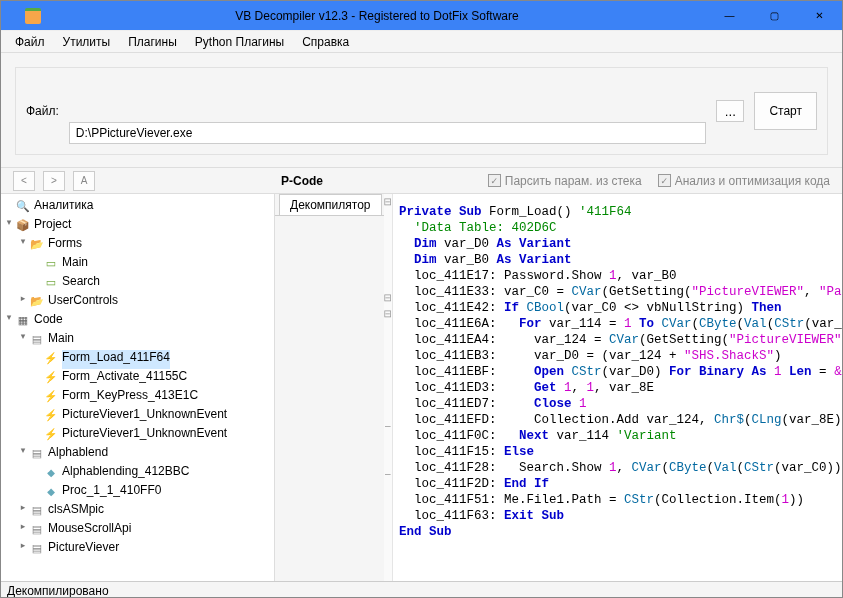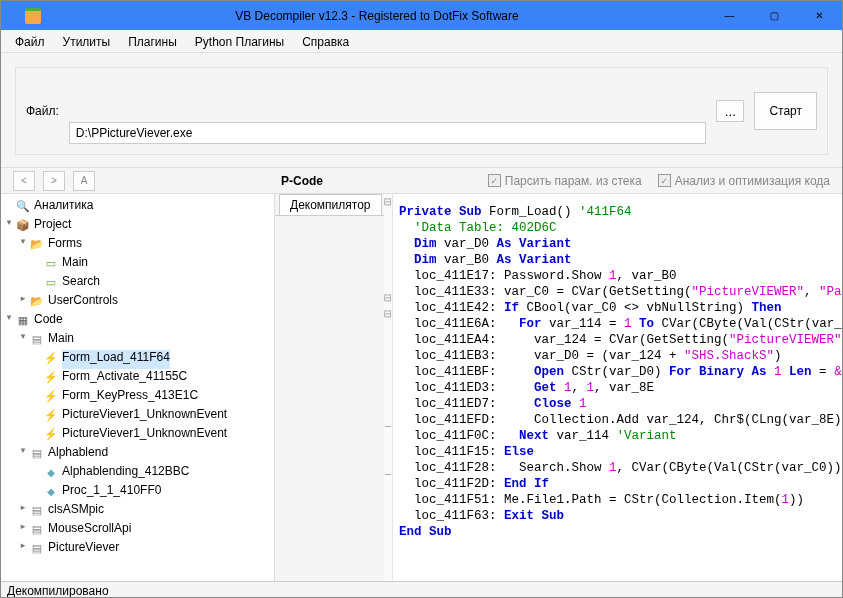--- a/index.html
+++ b/index.html
@@ -57,21 +57,21 @@
   .tabs { height: 22px; display: flex; align-items: flex-end; padding-left: 4px; border-bottom: 1px solid #ccc; background: #f5f5f5; }
   .tab { padding: 3px 10px; border: 1px solid #ccc; border-bottom: none; margin-right: 2px; background: #eee; font-size: 12px; cursor: pointer; }
   .tab.active { background: #fff; }
   .code { flex: 1; overflow: auto; background: #fff; display: flex; }
   .gutter { width: 18px; background: #fafafa; border-right: 1px solid #e5e5e5; font-size: 10px; color: #999; line-height: 16px; text-align: center; }
   .code pre { font-family: Consolas, "Courier New", monospace; font-size: 12.5px; line-height: 16px; padding: 2px 6px; white-space: pre; margin-top: 8px; }
   .kw { color: #0000cc; font-weight: bold; }
   .cm { color: #008800; }
   .st { color: #cc00cc; }
   .nu { color: #cc00cc; }
-  .fn { color: #000000; }
+  .fn { color: #0369a1; }
   
   .status { height: 16px; border-top: 1px solid #ccc; padding: 2px 6px; font-size: 12px; background: #f5f5f5; }
 </style>
 </head>
 <body>
 
 <div class="titlebar">
   <div class="icon"></div>
   <div class="title">VB Decompiler v12.3 - Registered to DotFix Software</div>
   <div class="winbtns">

